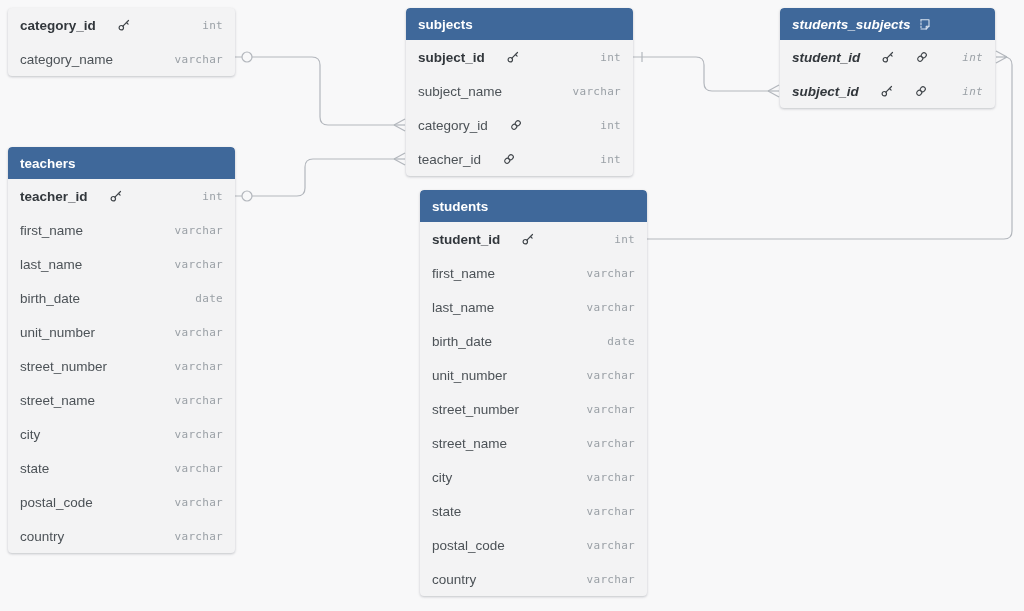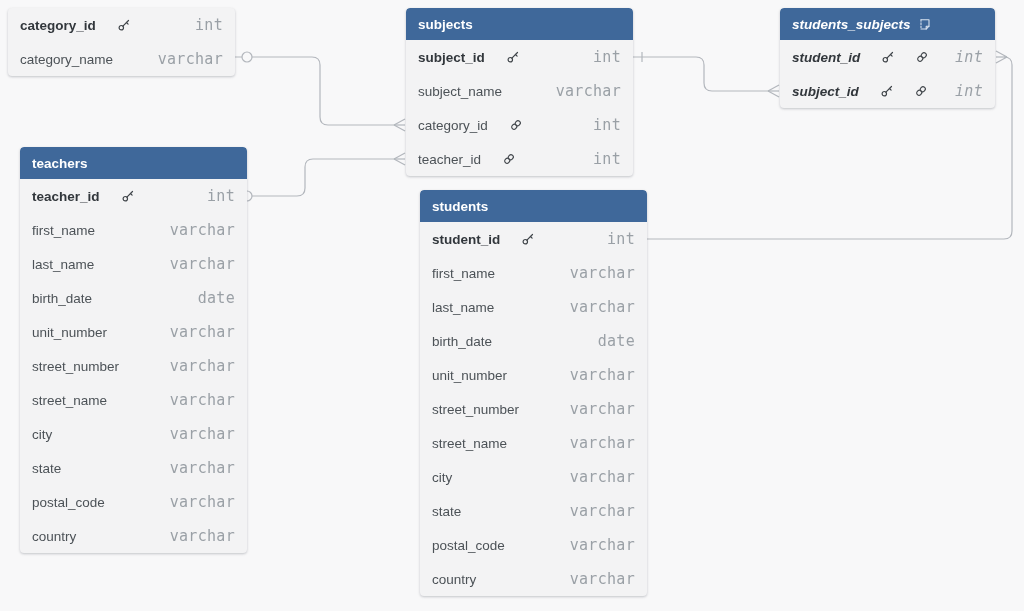--- a/index.html
+++ b/index.html
@@ -22,21 +22,21 @@
     border-radius:4px 4px 0 0;
   }
   .field-row{
     height:34px;display:flex;align-items:center;
     padding:0 12px;font-size:13.5px;color:#4c5257;
   }
   .field-left{display:flex;align-items:center;gap:22px;min-width:0;}
   .field-row.pk .field-name{font-weight:bold;color:#32373c;}
   .field-type{
     margin-left:auto;font-family:"DejaVu Sans Mono",monospace;
-    font-size:15px;color:#9aa0a6;letter-spacing:.3px;
+    font-size:11px;color:#9aa0a6;letter-spacing:.3px;
   }
   .icon{display:inline-flex;align-items:center;line-height:0;}
   .icon svg{display:block;}
 </style>
 </head>
 <body style="background: rgb(248, 248, 249);">
 
 <div id="canvas">
   <svg id="wires" width="1024" height="611">
       <g fill="none" stroke="#b3b7bd" stroke-width="1.2">
@@ -201,21 +201,21 @@
             <rect x="3.7" y="0.9" width="4.6" height="5.2" rx="2.3"></rect>
             <rect x="3.7" y="5.9" width="4.6" height="5.2" rx="2.3"></rect>
           </g>
         </svg>
       </span>
     </span>
     <span class="field-type">int</span>
   </div>
       </div>
   </div>
-    <div class="table" style="left: 20px; top: 147px; width: 227px; background: rgb(243, 243, 244);">
+    <div class="table" style="left: 8px; top: 147px; width: 227px; background: rgb(243, 243, 244);">
     <div class="table-header" style="background: rgb(63, 104, 154);">
       <span class="table-title">teachers</span>
 
     </div>
     <div class="table-rows">
         <div class="field-row pk">
     <span class="field-left">
       <span class="field-name">teacher_id</span>
       <span class="icon">
         <svg width="12" height="12" viewBox="0 0 12 12" fill="none" stroke="#41464b" stroke-width="1.2" stroke-linecap="round">

